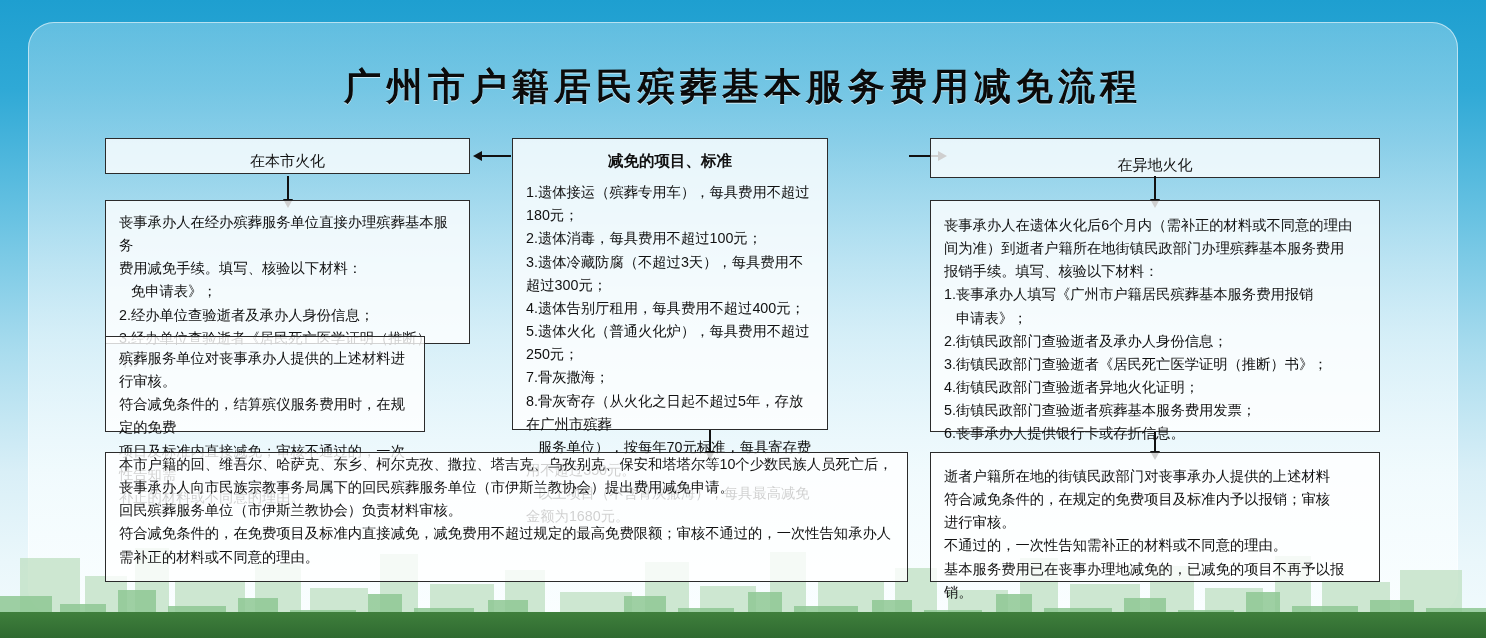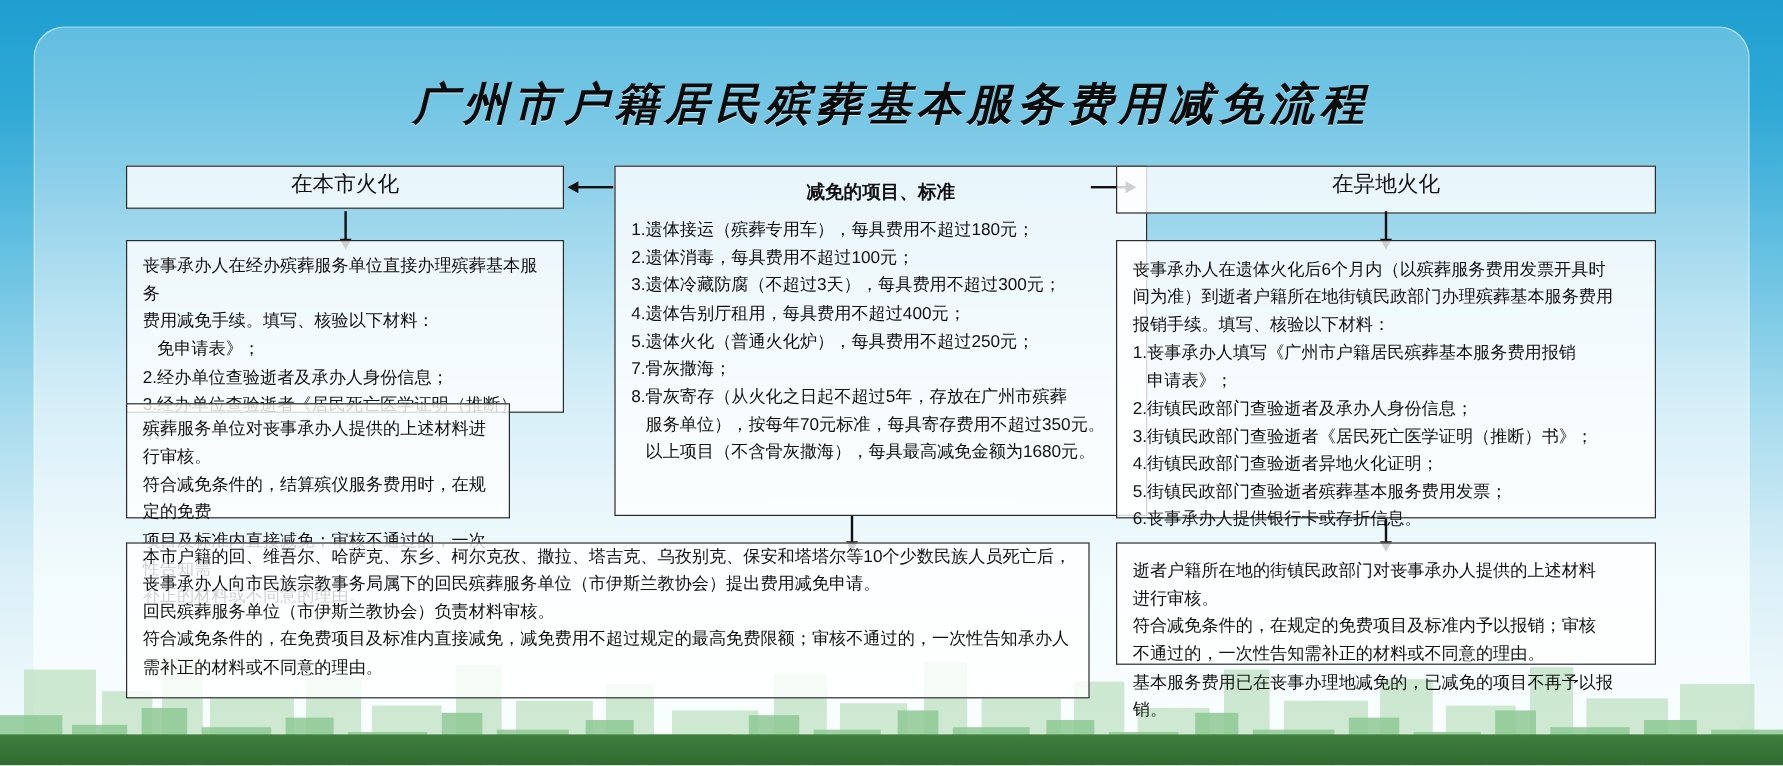--- a/index.html
+++ b/index.html
@@ -54,37 +54,36 @@
     left: 0;
     top: 62px;
     width: 1486px;
     text-align: center;
     font-family: "DejaVu Serif", serif;
     font-weight: bold;
     font-size: 37px;
     letter-spacing: 5px;
     color: #0b0b0b;
     text-shadow: 0 1px 0 rgba(255,255,255,0.6);
-    font-style: italic;
   }
   
   .box {
     position: absolute;
     background: rgba(255,255,255,0.80);
     border: 1px solid #2b2b2b;
     box-sizing: border-box;
     color: #111;
     font-size: 14.3px;
     line-height: 1.62;
   }
   .box.header {
     text-align: center;
-    font-size: 18px;
+    font-size: 15px;
     display: flex;
-    align-items: flex-start;
+    align-items: flex-end;
     justify-content: center;
   }
   .box .pad {
     padding: 10px 13px 10px 13px;
   }
   .txt-line { white-space: pre-wrap; }
   .center-title {
     text-align: center;
     font-weight: bold;
     font-size: 15.5px;
@@ -214,21 +213,21 @@
 
   <div class="box" style="left:105px; top:336px; width:320px; height:96px;">
     <div class="pad">
       <div class="txt-line">殡葬服务单位对丧事承办人提供的上述材料进行审核。</div>
       <div class="txt-line">符合减免条件的，结算殡仪服务费用时，在规定的免费</div>
       <div class="txt-line">项目及标准内直接减免；审核不通过的，一次性告知需</div>
       <div class="txt-line">补正的材料或不同意的理由。</div>
     </div>
   </div>
 
-  <div class="box" style="left:512px; top:138px; width:444px; height:292px;">
+  <div class="box" style="left:512px; top:138px; width:316px; height:292px;">
     <div class="pad" style="padding-top:9px;">
       <div class="center-title">减免的项目、标准</div>
       <div class="txt-line">1.遗体接运（殡葬专用车），每具费用不超过180元；</div>
       <div class="txt-line">2.遗体消毒，每具费用不超过100元；</div>
       <div class="txt-line">3.遗体冷藏防腐（不超过3天），每具费用不超过300元；</div>
       <div class="txt-line">4.遗体告别厅租用，每具费用不超过400元；</div>
       <div class="txt-line">5.遗体火化（普通火化炉），每具费用不超过250元；</div>
       <div class="txt-line">7.骨灰撒海；</div>
       <div class="txt-line">8.骨灰寄存（从火化之日起不超过5年，存放在广州市殡葬</div>
       <div class="txt-line">   服务单位），按每年70元标准，每具寄存费用不超过350元。</div>
@@ -242,21 +241,21 @@
   <div class="arrow-v" style="left:709px; top:430px; height:22px;"></div>
 
   <div class="box header" style="left:930px; top:138px; width:450px; height:40px;">
     <span>在异地火化</span>
   </div>
 
   <div class="arrow-v" style="left:1154px; top:176px; height:24px;"></div>
 
   <div class="box" style="left:930px; top:200px; width:450px; height:232px;">
     <div class="pad" style="padding-top:13px;">
-      <div class="txt-line">丧事承办人在遗体火化后6个月内（以殡葬服务费用发票开具时</div>
+      <div class="txt-line">丧事承办人在遗体火化后6个月内（需补正的材料或不同意的理由</div>
       <div class="txt-line">间为准）到逝者户籍所在地街镇民政部门办理殡葬基本服务费用</div>
       <div class="txt-line">报销手续。填写、核验以下材料：</div>
       <div class="txt-line">1.丧事承办人填写《广州市户籍居民殡葬基本服务费用报销</div>
       <div class="txt-line">   申请表》；</div>
       <div class="txt-line">2.街镇民政部门查验逝者及承办人身份信息；</div>
       <div class="txt-line">3.街镇民政部门查验逝者《居民死亡医学证明（推断）书》；</div>
       <div class="txt-line">4.街镇民政部门查验逝者异地火化证明；</div>
       <div class="txt-line">5.街镇民政部门查验逝者殡葬基本服务费用发票；</div>
       <div class="txt-line">6.丧事承办人提供银行卡或存折信息。</div>
     </div>
@@ -267,23 +266,23 @@
       <div class="txt-line">本市户籍的回、维吾尔、哈萨克、东乡、柯尔克孜、撒拉、塔吉克、乌孜别克、保安和塔塔尔等10个少数民族人员死亡后，</div>
       <div class="txt-line">丧事承办人向市民族宗教事务局属下的回民殡葬服务单位（市伊斯兰教协会）提出费用减免申请。</div>
       <div class="txt-line">回民殡葬服务单位（市伊斯兰教协会）负责材料审核。</div>
       <div class="txt-line">符合减免条件的，在免费项目及标准内直接减免，减免费用不超过规定的最高免费限额；审核不通过的，一次性告知承办人</div>
       <div class="txt-line">需补正的材料或不同意的理由。</div>
     </div>
   </div>
 
   <div class="arrow-v" style="left:1154px; top:432px; height:20px;"></div>
 
-  <div class="box" style="left:930px; top:452px; width:450px; height:102px;">
+  <div class="box" style="left:930px; top:452px; width:450px; height:130px;">
     <div class="pad" style="padding-top:12px;">
       <div class="txt-line">逝者户籍所在地的街镇民政部门对丧事承办人提供的上述材料</div>
+      <div class="txt-line">符合减免条件的，在规定的免费项目及标准内予以报销；审核</div>
       <div class="txt-line">进行审核。</div>
-      <div class="txt-line">符合减免条件的，在规定的免费项目及标准内予以报销；审核</div>
       <div class="txt-line">不通过的，一次性告知需补正的材料或不同意的理由。</div>
       <div class="txt-line">基本服务费用已在丧事办理地减免的，已减免的项目不再予以报销。</div>
     </div>
   </div>
 
 </div>
 
 </body></html>

